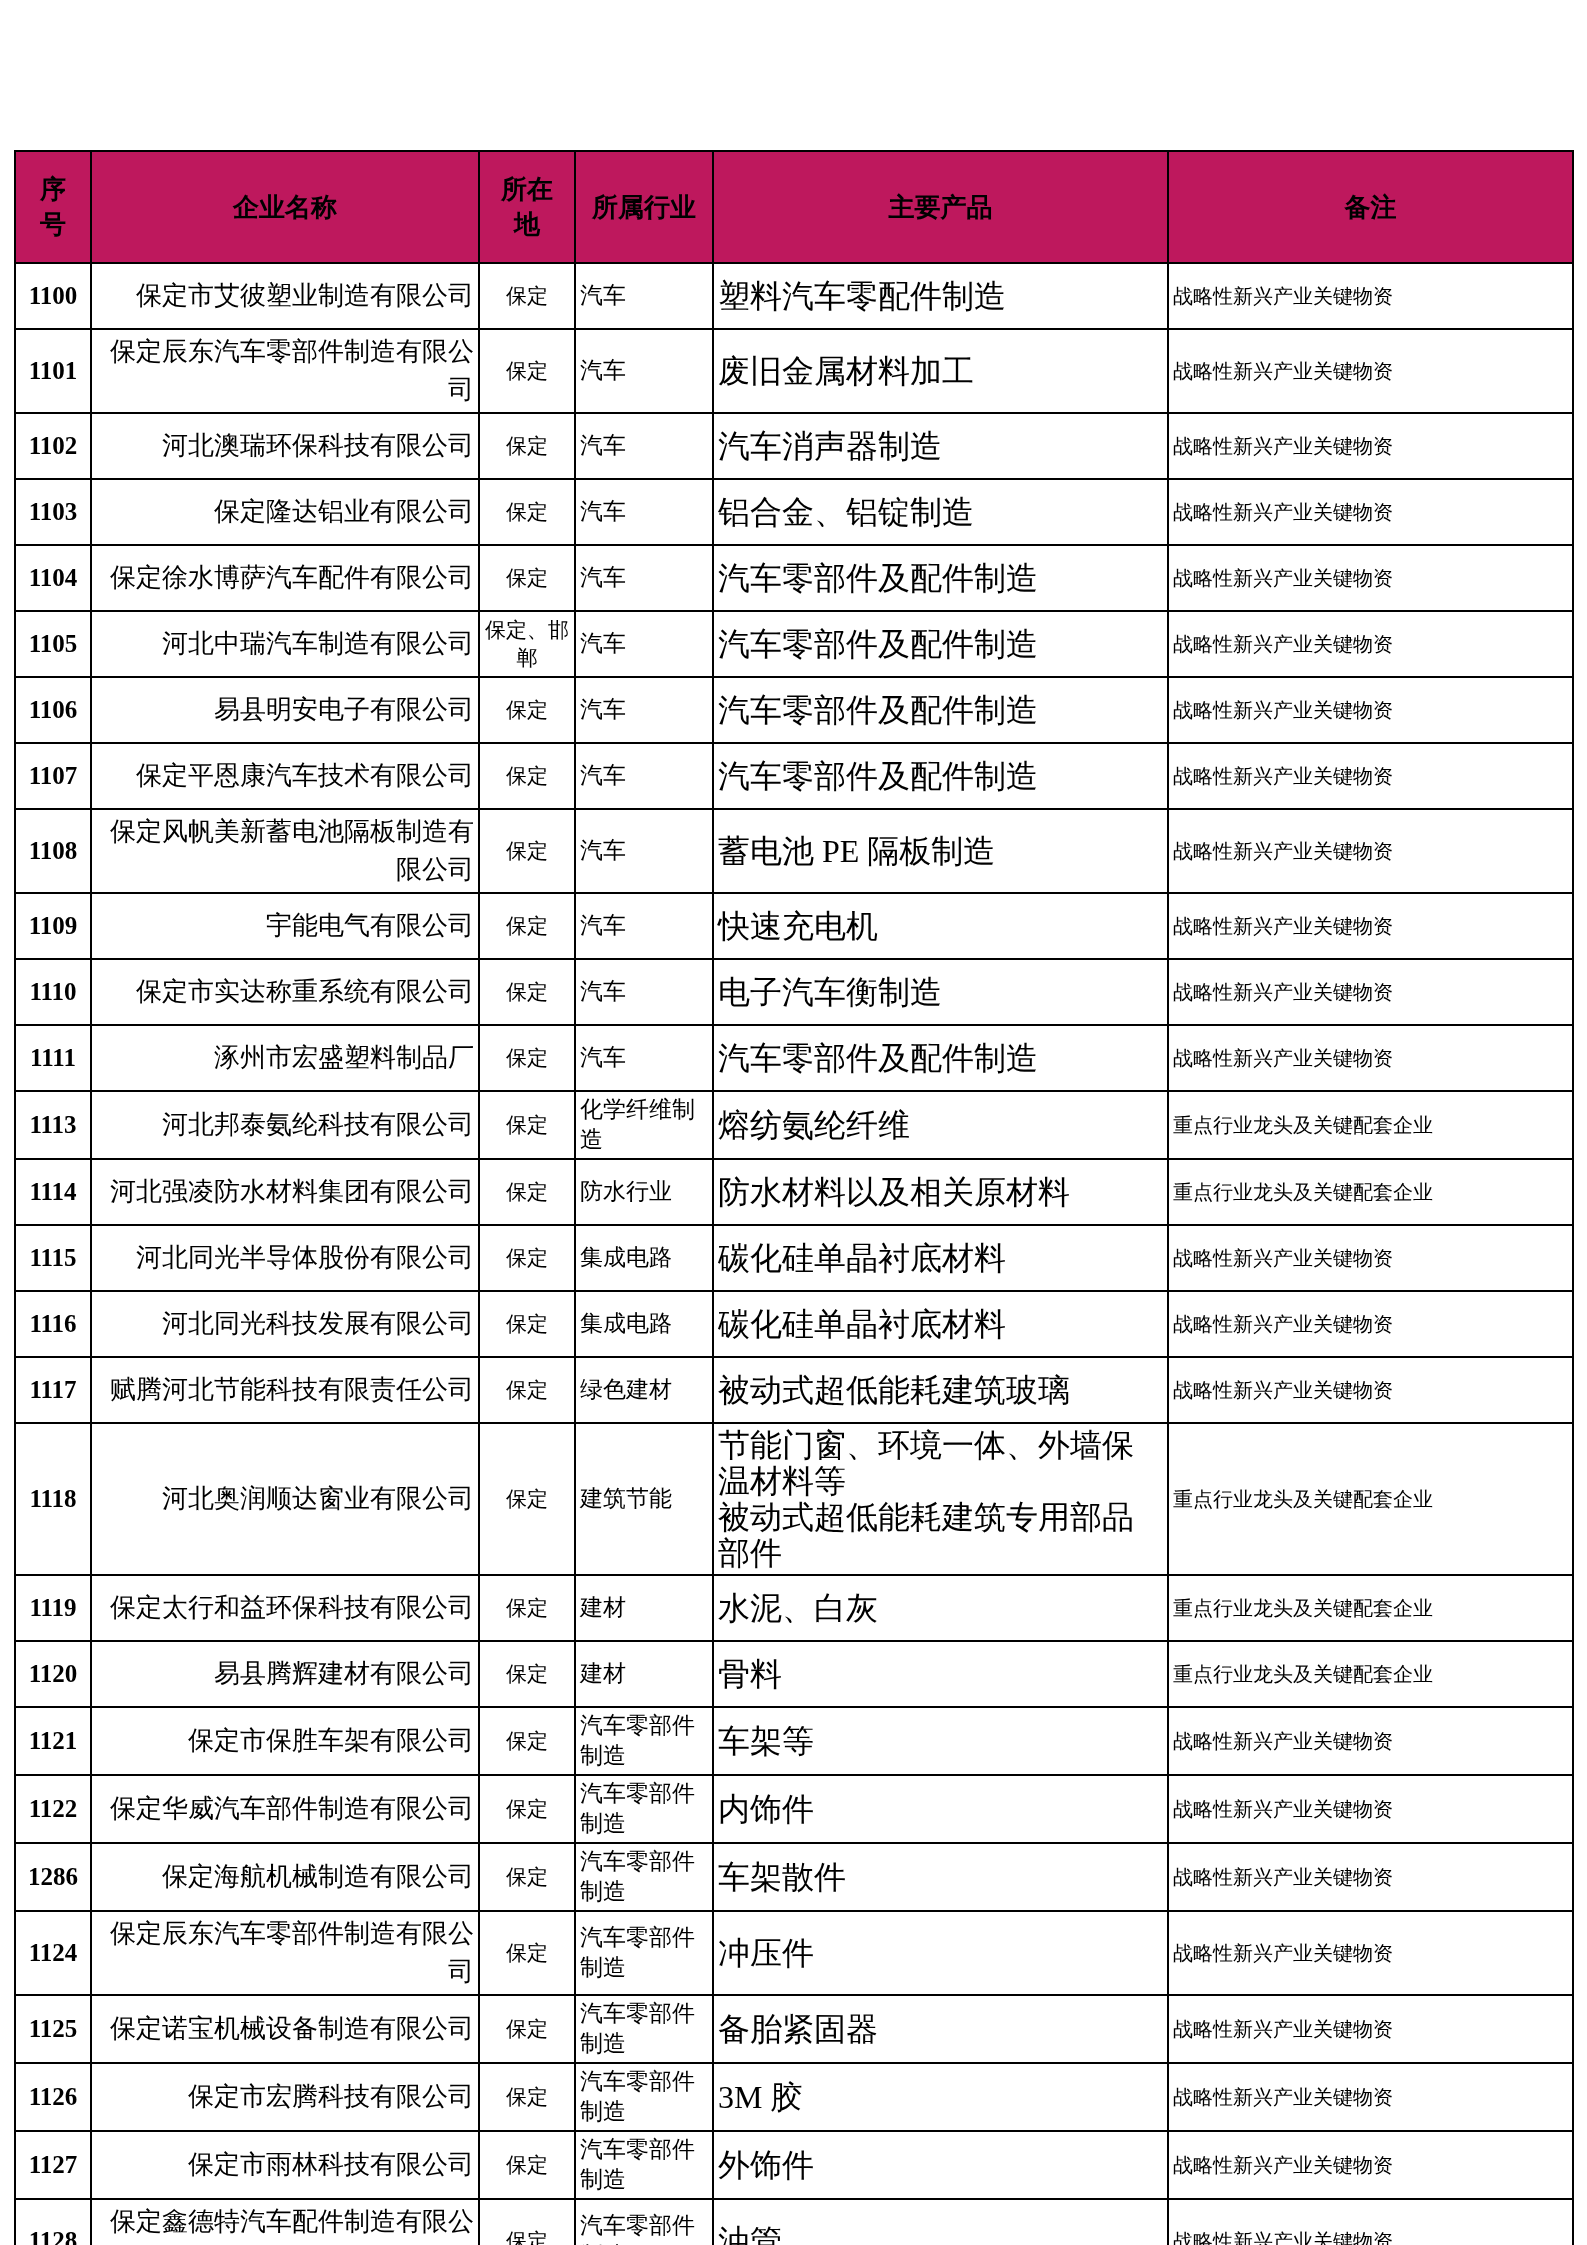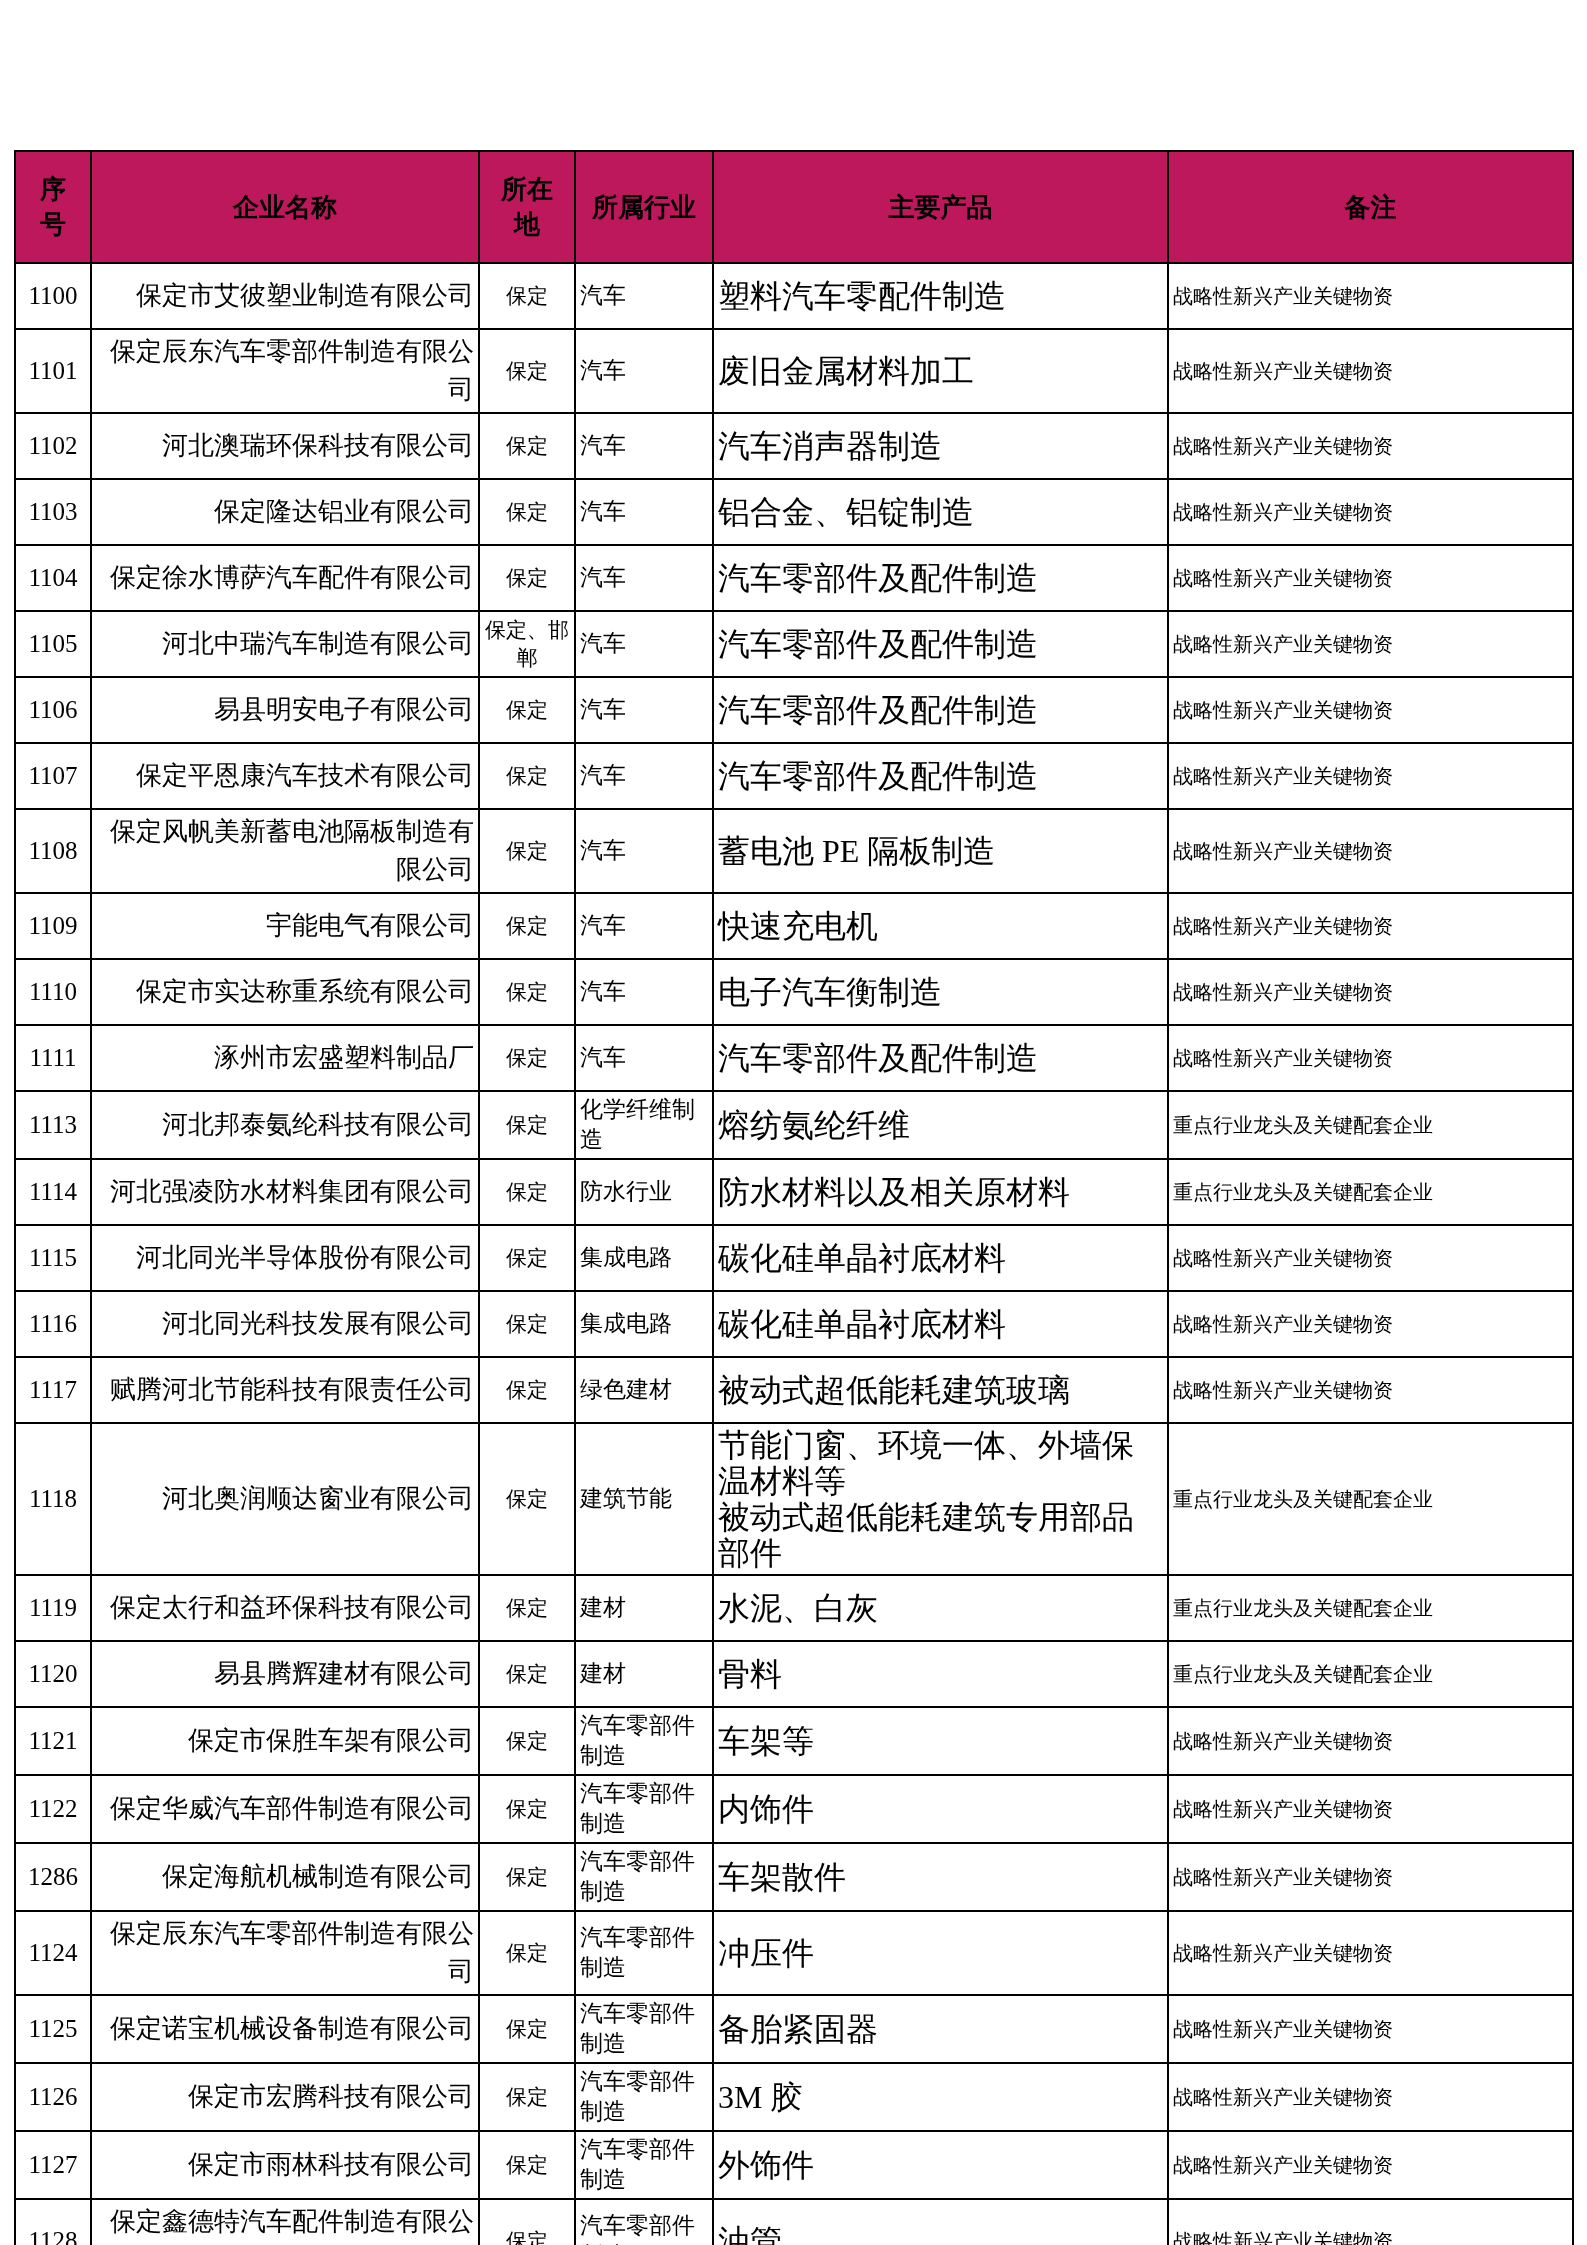--- a/index.html
+++ b/index.html
@@ -43,21 +43,21 @@
     text-align: center;
     background: #be185d;
   }
   table.enterprise td {
     height: 58px;
     padding: 3px 4px;
     background: #fff;
   }
   .c-id {
     font-size: 25px;
-    font-weight: normal;
+    font-weight: bold;
     text-align: center;
     line-height: 1.1;
   }
   .c-name {
     font-size: 26px;
     line-height: 38px;
     text-align: right;
   }
   .c-loc {
     font-size: 21px;

